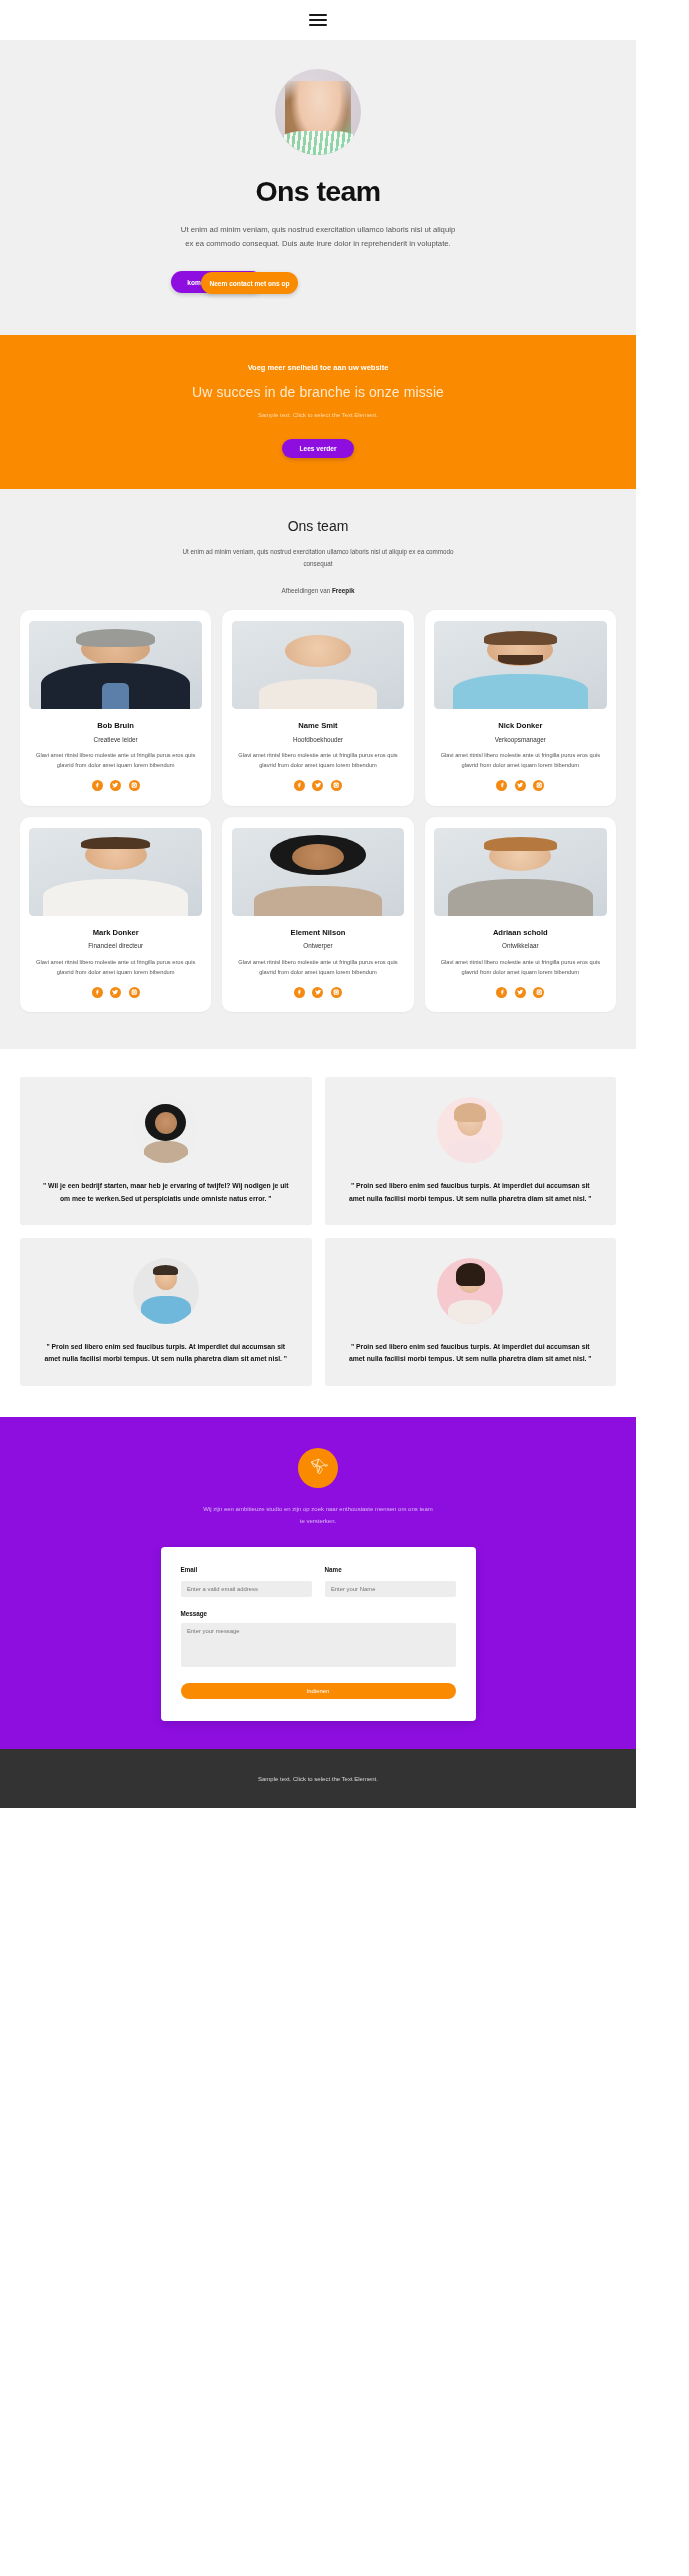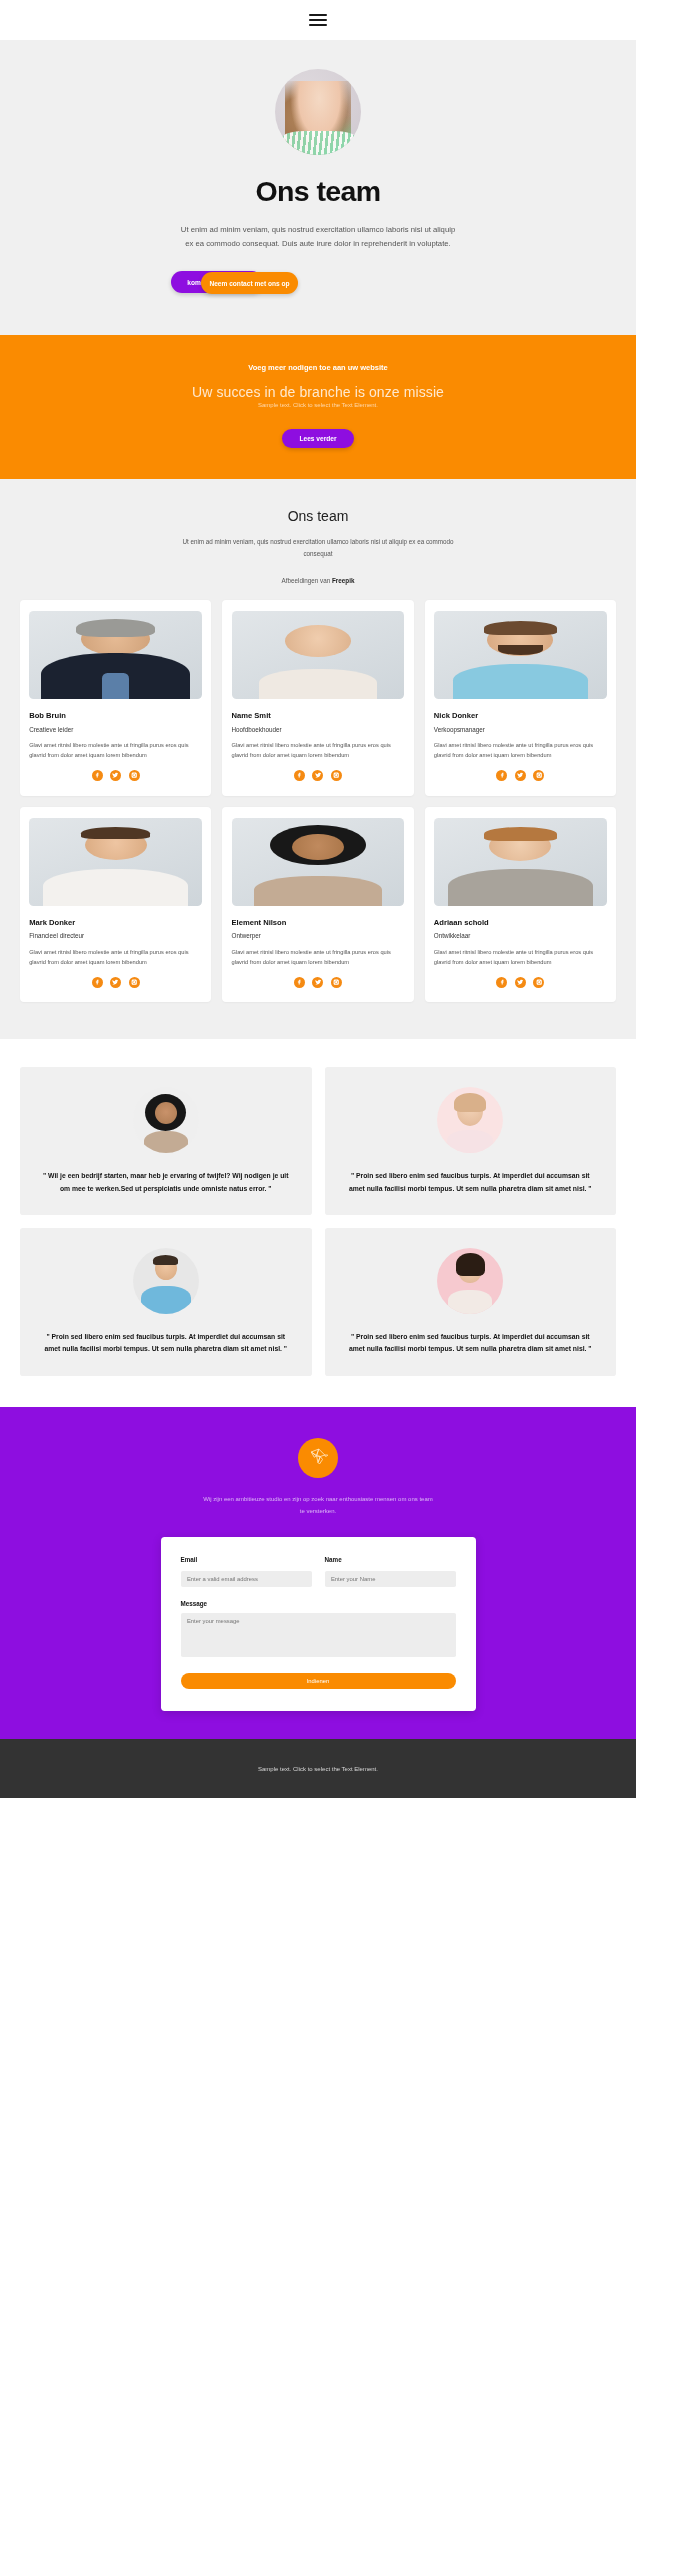--- a/index.html
+++ b/index.html
@@ -73,38 +73,38 @@
     position: absolute; left: 164px; top: 0.9px; width: 97px; height: 22px;
   }
 
   
   .cta {
     background: #fa8b01; text-align: center;
     padding: 28px 46px 31px;
   }
   .cta-kicker { font-size: 7.5px; font-weight: 700; color: #fff; margin-bottom: 12px; }
   .cta-title {
-    font-size: 14px; color: #ffe9cf; font-weight: 400; 
+    font-size: 14px; color: #ffe9cf; font-weight: 400; margin-bottom: 10px;
     letter-spacing: 0.1px;
   }
   .cta-text { font-size: 6px; line-height: 1.85; color: #ffd9ad; margin-bottom: 16.6px; }
   .cta-btn { width: 72px; height: 19.3px; border-radius: 11px; }
 
   
   .team { background: #f0f0f0; padding: 29px 20px 37px; }
   .team-head { text-align: center; }
   .team-title { font-size: 14px; font-weight: 400; color: #222; margin-bottom: 12px; }
   .team-sub { font-size: 6.3px; line-height: 1.9; color: #555; max-width: 276px; margin: 0 auto 16.6px; }
   .team-credit { font-size: 6.3px; color: #555; margin-bottom: 16.6px; }
   .team-credit b { color: #222; }
 
   .team-grid { display: grid; grid-template-columns: repeat(3, 1fr); gap: 11px; }
   .member {
-    background: #fff; border-radius: 4px; padding: 11px 9.2px 14.7px;
-    text-align: left; box-shadow: 0 0.9px 1.8px rgba(0,0,0,.04);
+    background: #fff; border-radius: 10px; padding: 11px 9.2px 14.7px;
+    text-align: center; box-shadow: 0 0.9px 1.8px rgba(0,0,0,.04);
   }
   .member-photo {
     width: 100%; height: 88px; border-radius: 4.6px; overflow: hidden;
     margin-bottom: 12px; position: relative;
     background: linear-gradient(160deg, #e2e6e9 0%, #ced5da 100%);
   }
   .ph-head { position:absolute; border-radius:50%; }
   .ph-body { position:absolute; border-radius: 46% 46% 0 0; }
   .member-name { font-size: 7.6px; font-weight: 700; color: #111; margin-bottom: 5.5px; }
   .member-role { font-size: 6.3px; color: #333; margin-bottom: 8.3px; }
@@ -189,21 +189,21 @@
     </div>
     <h1 class="hero-title">Ons team</h1>
     <p class="hero-sub">Ut enim ad minim veniam, quis nostrud exercitation ullamco laboris nisi ut aliquip ex ea commodo consequat. Duis aute irure dolor in reprehenderit in voluptate.</p>
     <div class="hero-btns">
       <button class="btn btn-purple hero-btn-1">kom meer te weten</button>
       <button class="btn btn-orange hero-btn-2">Neem contact met ons op</button>
     </div>
   </div>
 
   <div class="cta">
-    <div class="cta-kicker">Voeg meer nodigen toe aan uw website</div>
+    <div class="cta-kicker">Voeg meer snelheid toe aan uw website</div>
     <div class="cta-title">Uw succes in de branche is onze missie</div>
     <div class="cta-text">Sample text. Click to select the Text Element.</div>
     <button class="btn btn-purple cta-btn">Lees verder</button>
   </div>
 
   <div class="team">
     <div class="team-head">
       <div class="team-title">Ons team</div>
       <div class="team-sub">Ut enim ad minim veniam, quis nostrud exercitation ullamco laboris nisi ut aliquip ex ea commodo consequat</div>
       <div class="team-credit"><span>Afbeeldingen van </span><b>Freepik</b></div>

